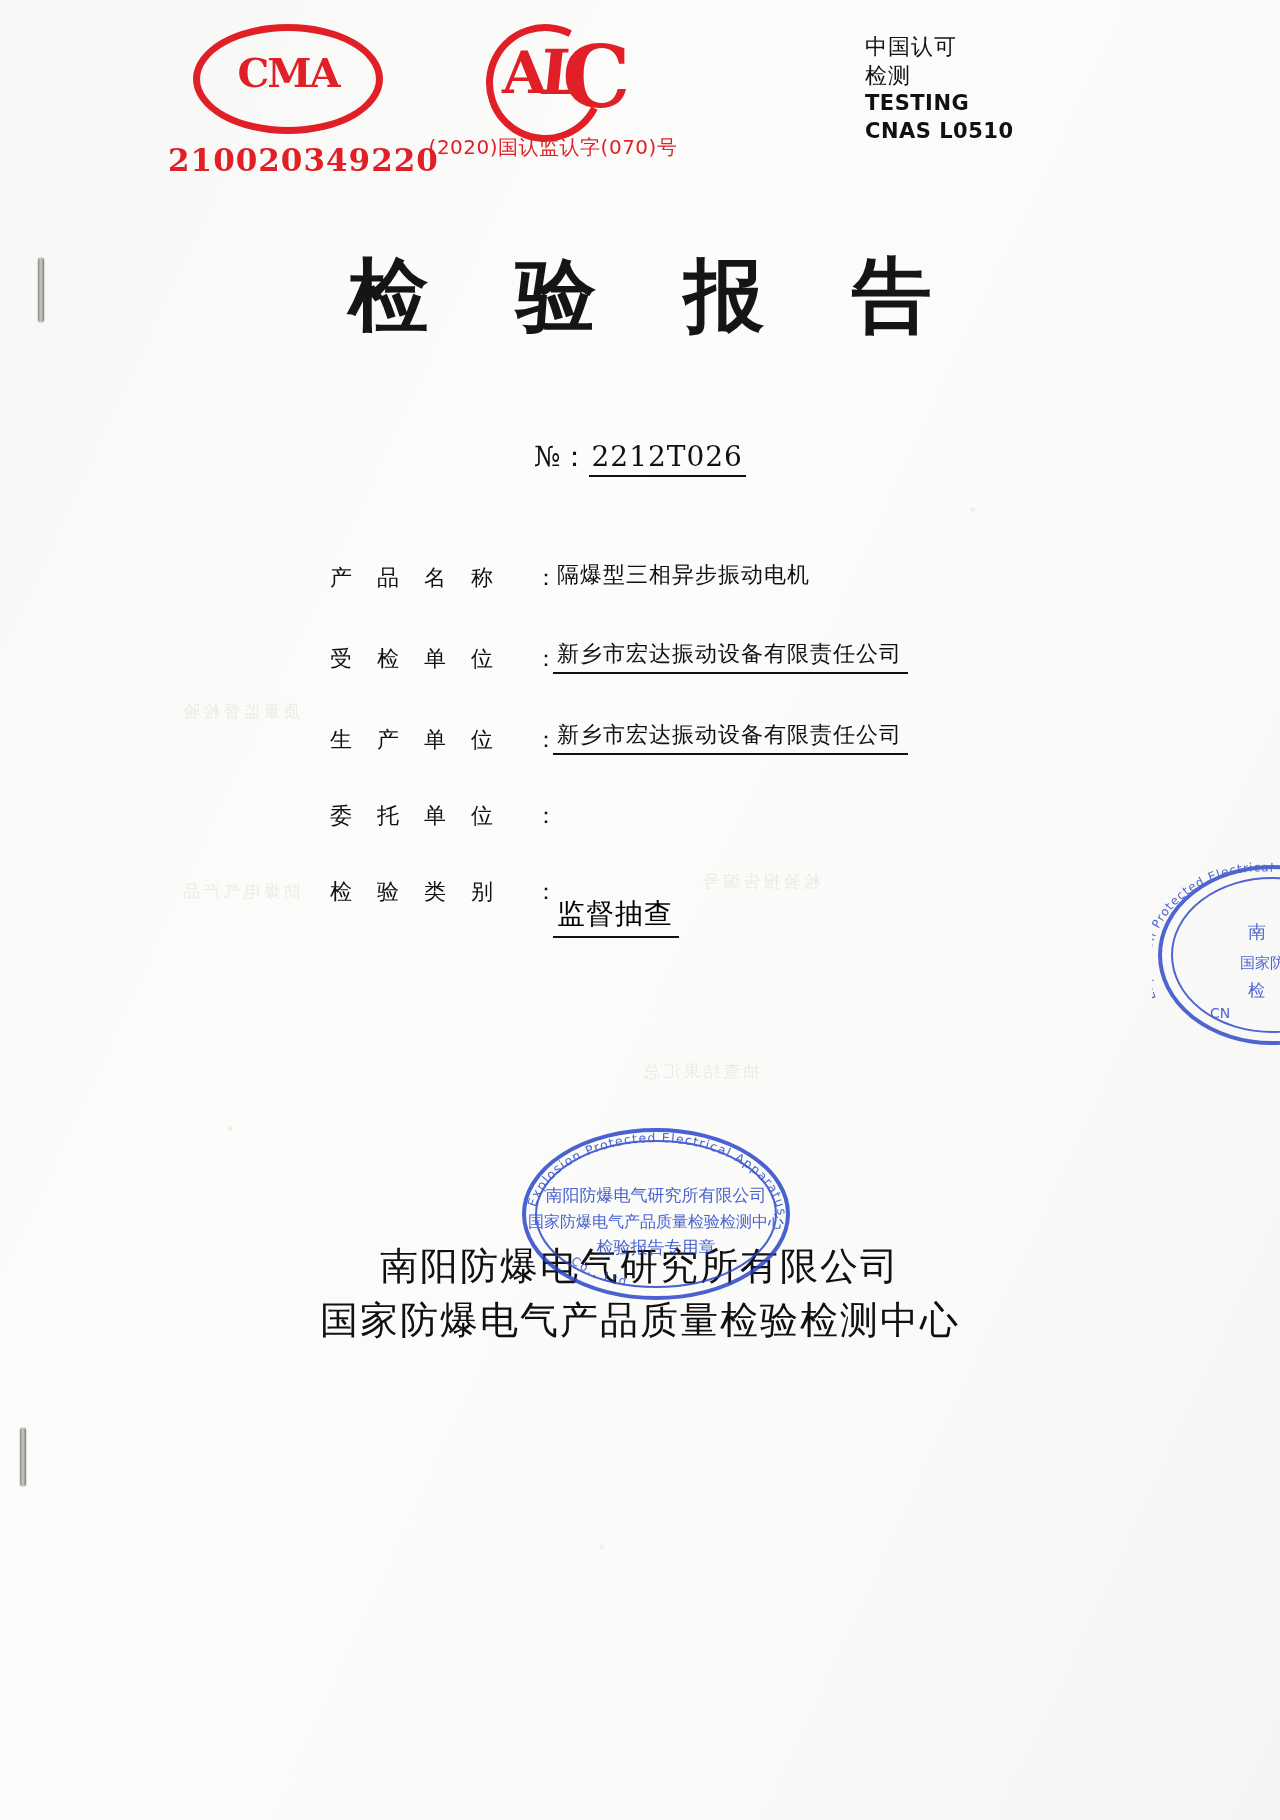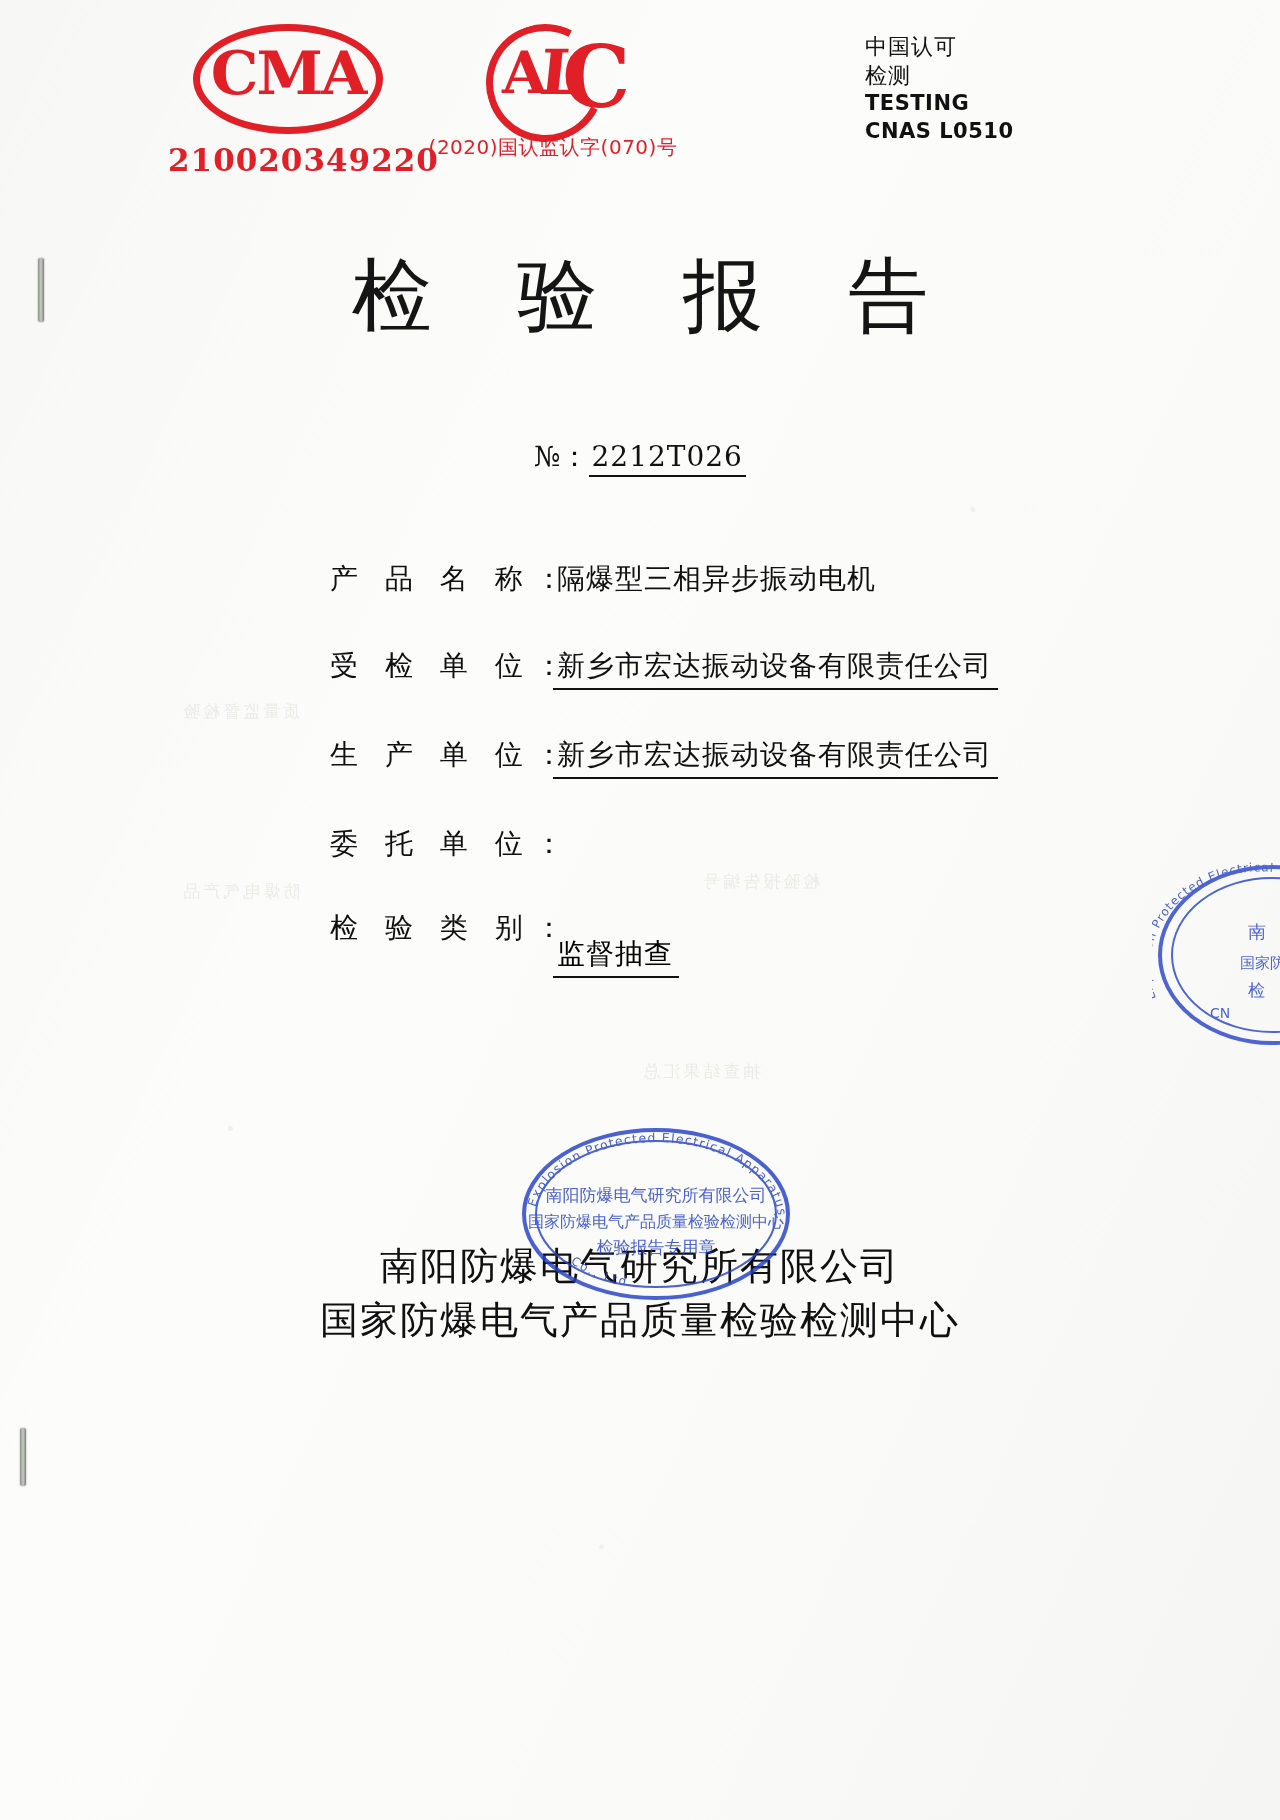--- a/index.html
+++ b/index.html
@@ -71,21 +71,21 @@
   }
   .cma-badge {
     width: 176px;
     height: 96px;
     margin: 0 auto;
     border: 7px solid #e01f26;
     border-radius: 50% / 50%;
     position: relative;
     color: #e01f26;
     font-weight: bold;
-    font-size: 60px;
+    font-size: 40px;
     line-height: 84px;
     letter-spacing: -2px;
     font-family: "DejaVu Serif", serif;
   }
   .cma-code {
     color: #e01f26;
     font-size: 31px;
     font-weight: bold;
     letter-spacing: 1px;
     margin-top: 8px;
@@ -173,21 +173,21 @@
 
   
   .doc-title {
     position: absolute;
     top: 243px;
     left: 0;
     width: 1280px;
     text-align: center;
     font-size: 80px;
     letter-spacing: 30px;
-    font-weight: normal;
+    font-weight: bold;
     color: #151515;
     font-family: "DejaVu Sans", sans-serif;
     text-indent: 30px;
   }
 
   .doc-number {
     position: absolute;
     top: 438px;
     left: 0;
     width: 1280px;
@@ -205,23 +205,23 @@
 
   
   .fields {
     position: absolute;
     top: 560px;
     left: 330px;
     width: 760px;
   }
   .field-row {
     display: flex;
-    align-items: flex-start;
+    align-items: flex-end;
     margin-bottom: 46px;
-    font-size: 28px;
+    font-size: 22px;
     color: #101010;
   }
   .field-label {
     width: 205px;
     flex: none;
     letter-spacing: 9px;
     white-space: nowrap;
   }
   .field-colon {
     flex: none;

